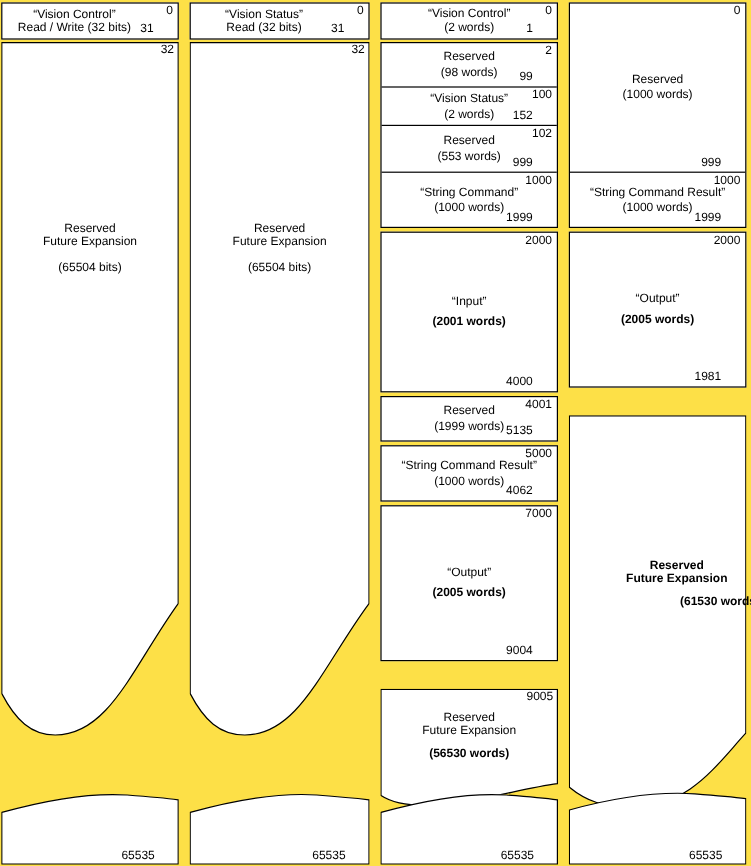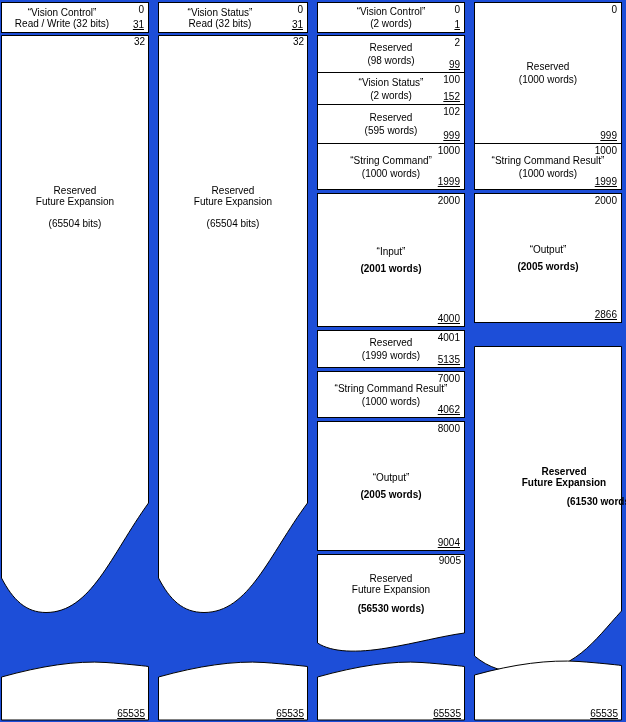--- a/index.html
+++ b/index.html
@@ -1,27 +1,27 @@
 <!DOCTYPE html>
 <html><head>
 <meta charset="utf-8">
 <style>
   html,body{margin:0;padding:0;background:#fff;}
-  .page{position:relative;width:626px;height:722px;background:#1d4ed8;
+  .page{position:relative;width:626px;height:722px;background:#fde047;
         font-family:"Liberation Sans",sans-serif;font-size:10px;color:#000;overflow:hidden;}
   .box{position:absolute;box-sizing:border-box;background:#fff;border:1px solid #000;}
   .secbox{display:flex;flex-direction:column;align-items:center;justify-content:center;
           text-align:center;line-height:13px;}
   .hdrbox{display:flex;flex-direction:column;align-items:center;justify-content:center;
           text-align:center;line-height:11px;padding-right:26px;}
   .seg{position:relative;box-sizing:border-box;display:flex;flex-direction:column;
        align-items:center;justify-content:center;text-align:center;line-height:13px;width:100%;}
   .seg.divide{border-top:1px solid #000;}
   .addr-t{position:absolute;top:1px;right:4px;line-height:11px;}
-  .addr-b{position:absolute;bottom:2px;right:4px;line-height:11px;text-decoration:underline;}
+  .addr-b{position:absolute;bottom:2px;right:20px;line-height:11px;}
   .svgbox{position:absolute;}
   .svgbox svg{display:block;}
   .abs{position:absolute;left:0;width:100%;text-align:center;line-height:11px;}
   .sizegap{margin-top:4px;font-weight:bold;}
 </style>
 </head>
 <body>
 
 <div class="page">
 
@@ -88,21 +88,21 @@
       <span class="addr-b">99</span>
     </div>
     <div class="seg divide" style="height:32px;">
       <div>“Vision Status”</div>
       <div>(2 words)</div>
       <span class="addr-t">100</span>
       <span class="addr-b">152</span>
     </div>
     <div class="seg divide" style="height:39px;">
       <div>Reserved</div>
-      <div>(595 words)</div>
+      <div>(553 words)</div>
       <span class="addr-t">102</span>
       <span class="addr-b">999</span>
     </div>
     <div class="seg divide" style="height:46px;">
       <div>“String Command”</div>
       <div>(1000 words)</div>
       <span class="addr-t">1000</span>
       <span class="addr-b">1999</span>
     </div>
   </div>
@@ -117,32 +117,32 @@
   <div class="box secbox" style="left:317px;top:330px;width:148px;height:38px;">
     <div>Reserved</div>
     <div>(1999 words)</div>
     <span class="addr-t">4001</span>
     <span class="addr-b">5135</span>
   </div>
 
   <div class="box secbox" style="left:317px;top:371px;width:148px;height:47px;">
     <div>“String Command Result”</div>
     <div>(1000 words)</div>
-    <span class="addr-t">7000</span>
+    <span class="addr-t">5000</span>
     <span class="addr-b">4062</span>
   </div>
 
   <div class="box secbox" style="left:317px;top:421px;width:148px;height:130px;">
     <div>“Output”</div>
     <div class="sizegap">(2005 words)</div>
-    <span class="addr-t">8000</span>
+    <span class="addr-t">7000</span>
     <span class="addr-b">9004</span>
   </div>
 
-  <div class="svgbox" style="left:317px;top:554px;width:148px;height:101px;">
+  <div class="svgbox" style="left:317px;top:574px;width:148px;height:101px;">
     <svg width="148" height="101" viewBox="0 0 148 101">
       <path d="M0.5 89 C15 98.5 40 99 70 94 C100 89 125 82 147.5 79 L147.5 0.5 L0.5 0.5 Z" fill="#ffffff" stroke="#000000" stroke-width="1"></path>
     </svg>
     <span class="addr-t">9005</span>
     <div class="abs" style="top:19px;">Reserved</div>
     <div class="abs" style="top:30px;">Future Expansion</div>
     <div class="abs" style="top:49px;font-weight:bold;">(56530 words)</div>
   </div>
 
   <div class="svgbox" style="left:317px;top:658px;width:148px;height:63px;">
@@ -164,21 +164,21 @@
       <div>(1000 words)</div>
       <span class="addr-t">1000</span>
       <span class="addr-b">1999</span>
     </div>
   </div>
 
   <div class="box secbox" style="left:474px;top:193px;width:148px;height:130px;">
     <div>“Output”</div>
     <div class="sizegap">(2005 words)</div>
     <span class="addr-t">2000</span>
-    <span class="addr-b">2866</span>
+    <span class="addr-b">1981</span>
   </div>
 
   <div class="svgbox" style="left:474px;top:346px;width:180px;height:330px;font-weight:bold;">
     <svg width="148" height="330" viewBox="0 0 148 330">
       <path d="M0.5 310 C15 322 30 326.5 50 326.5 C100 326.5 120 295 147.5 265 L147.5 0.5 L0.5 0.5 Z" fill="#ffffff" stroke="#000000" stroke-width="1"></path>
     </svg>
     <span class="addr-t">4005</span>
     <div class="abs" style="top:120px;">Reserved</div>
     <div class="abs" style="top:131px;">Future Expansion</div>
     <div class="abs" style="top:150px;margin-left:36px;">(61530 words)</div>

